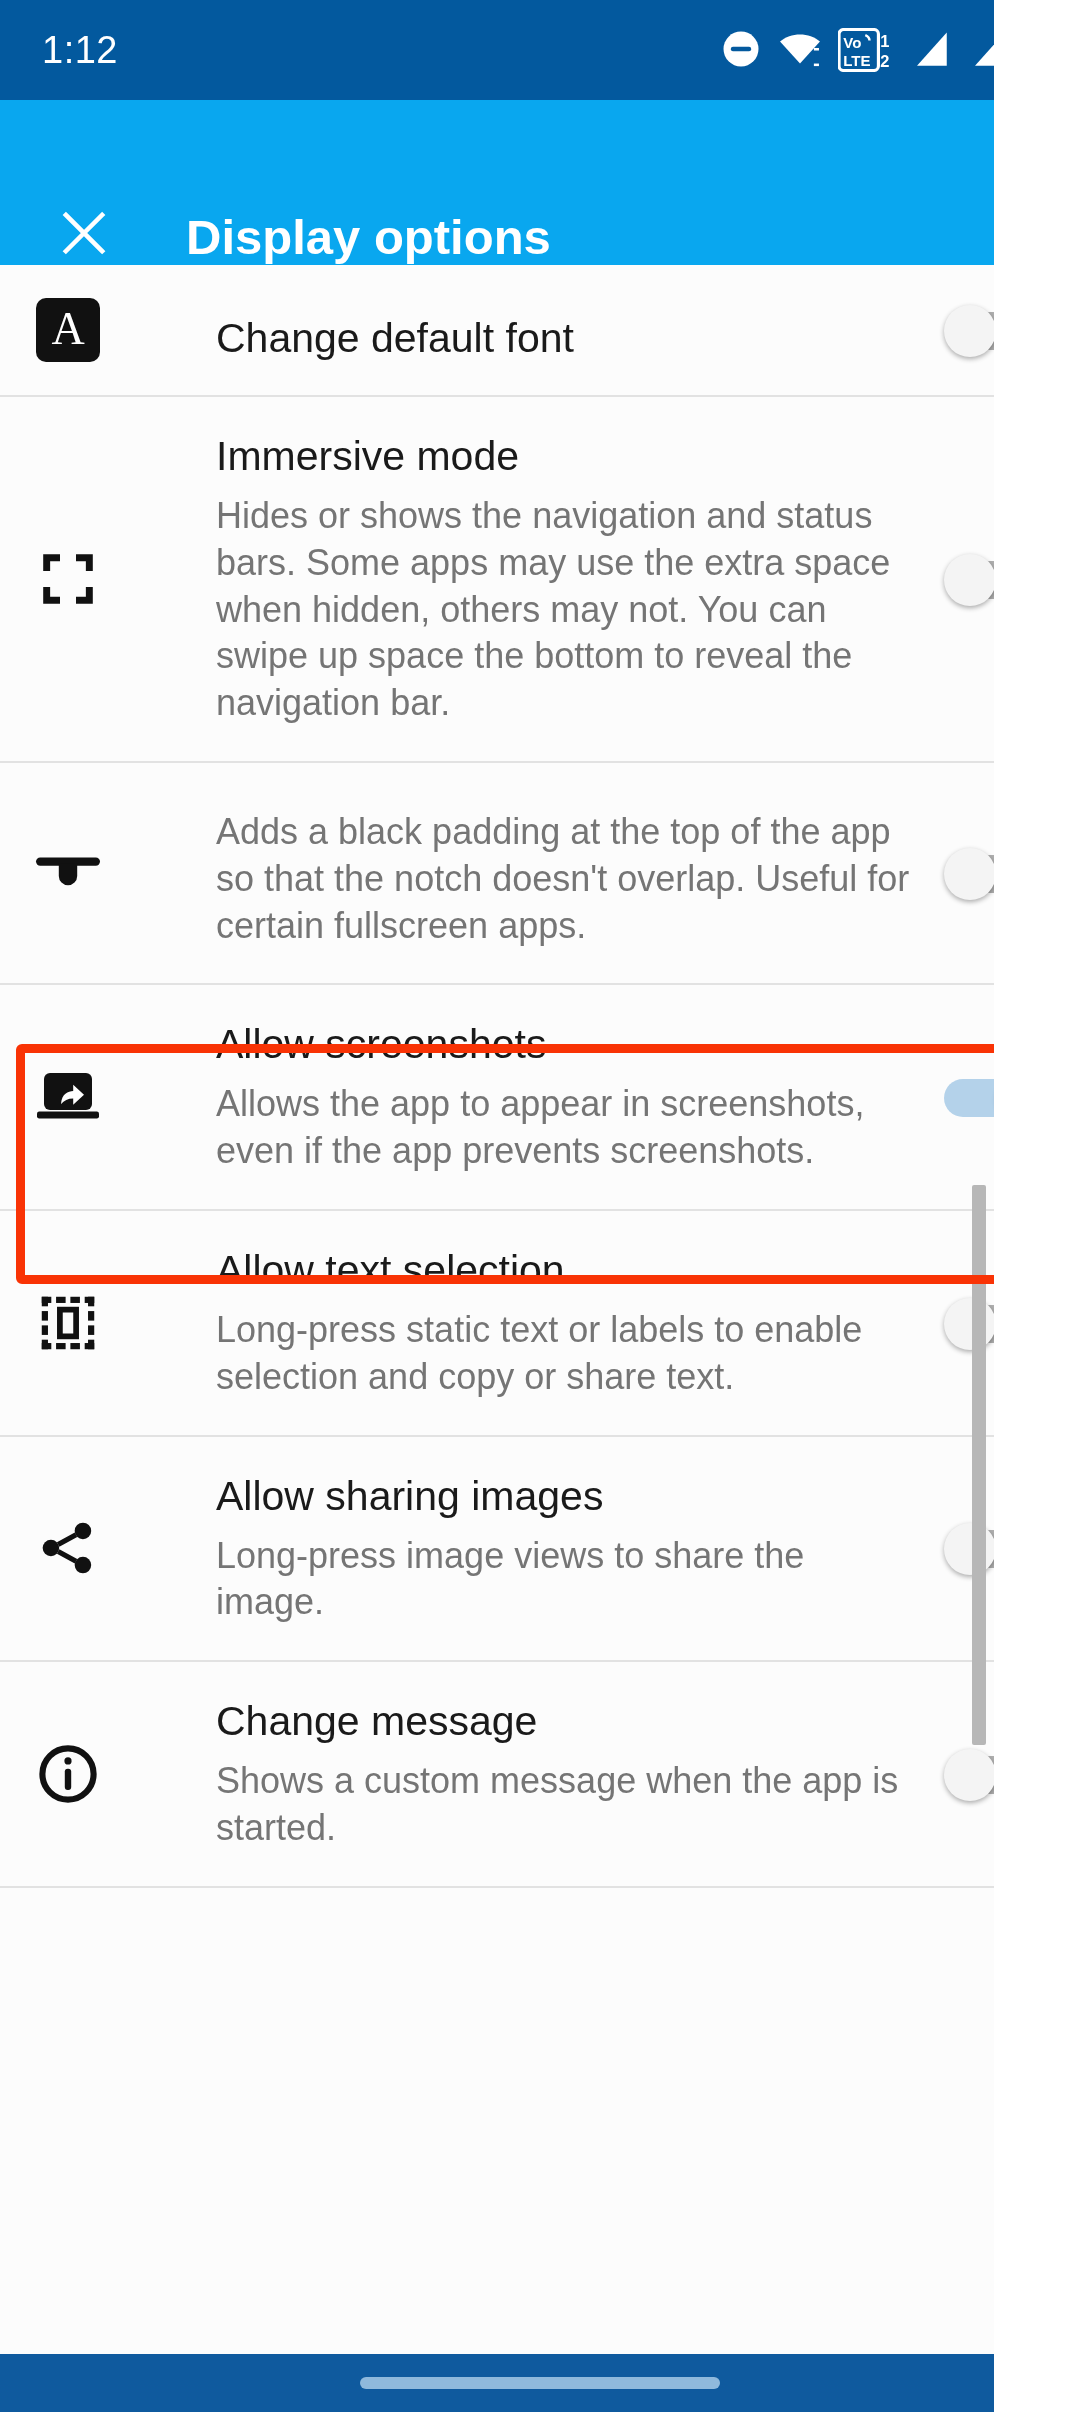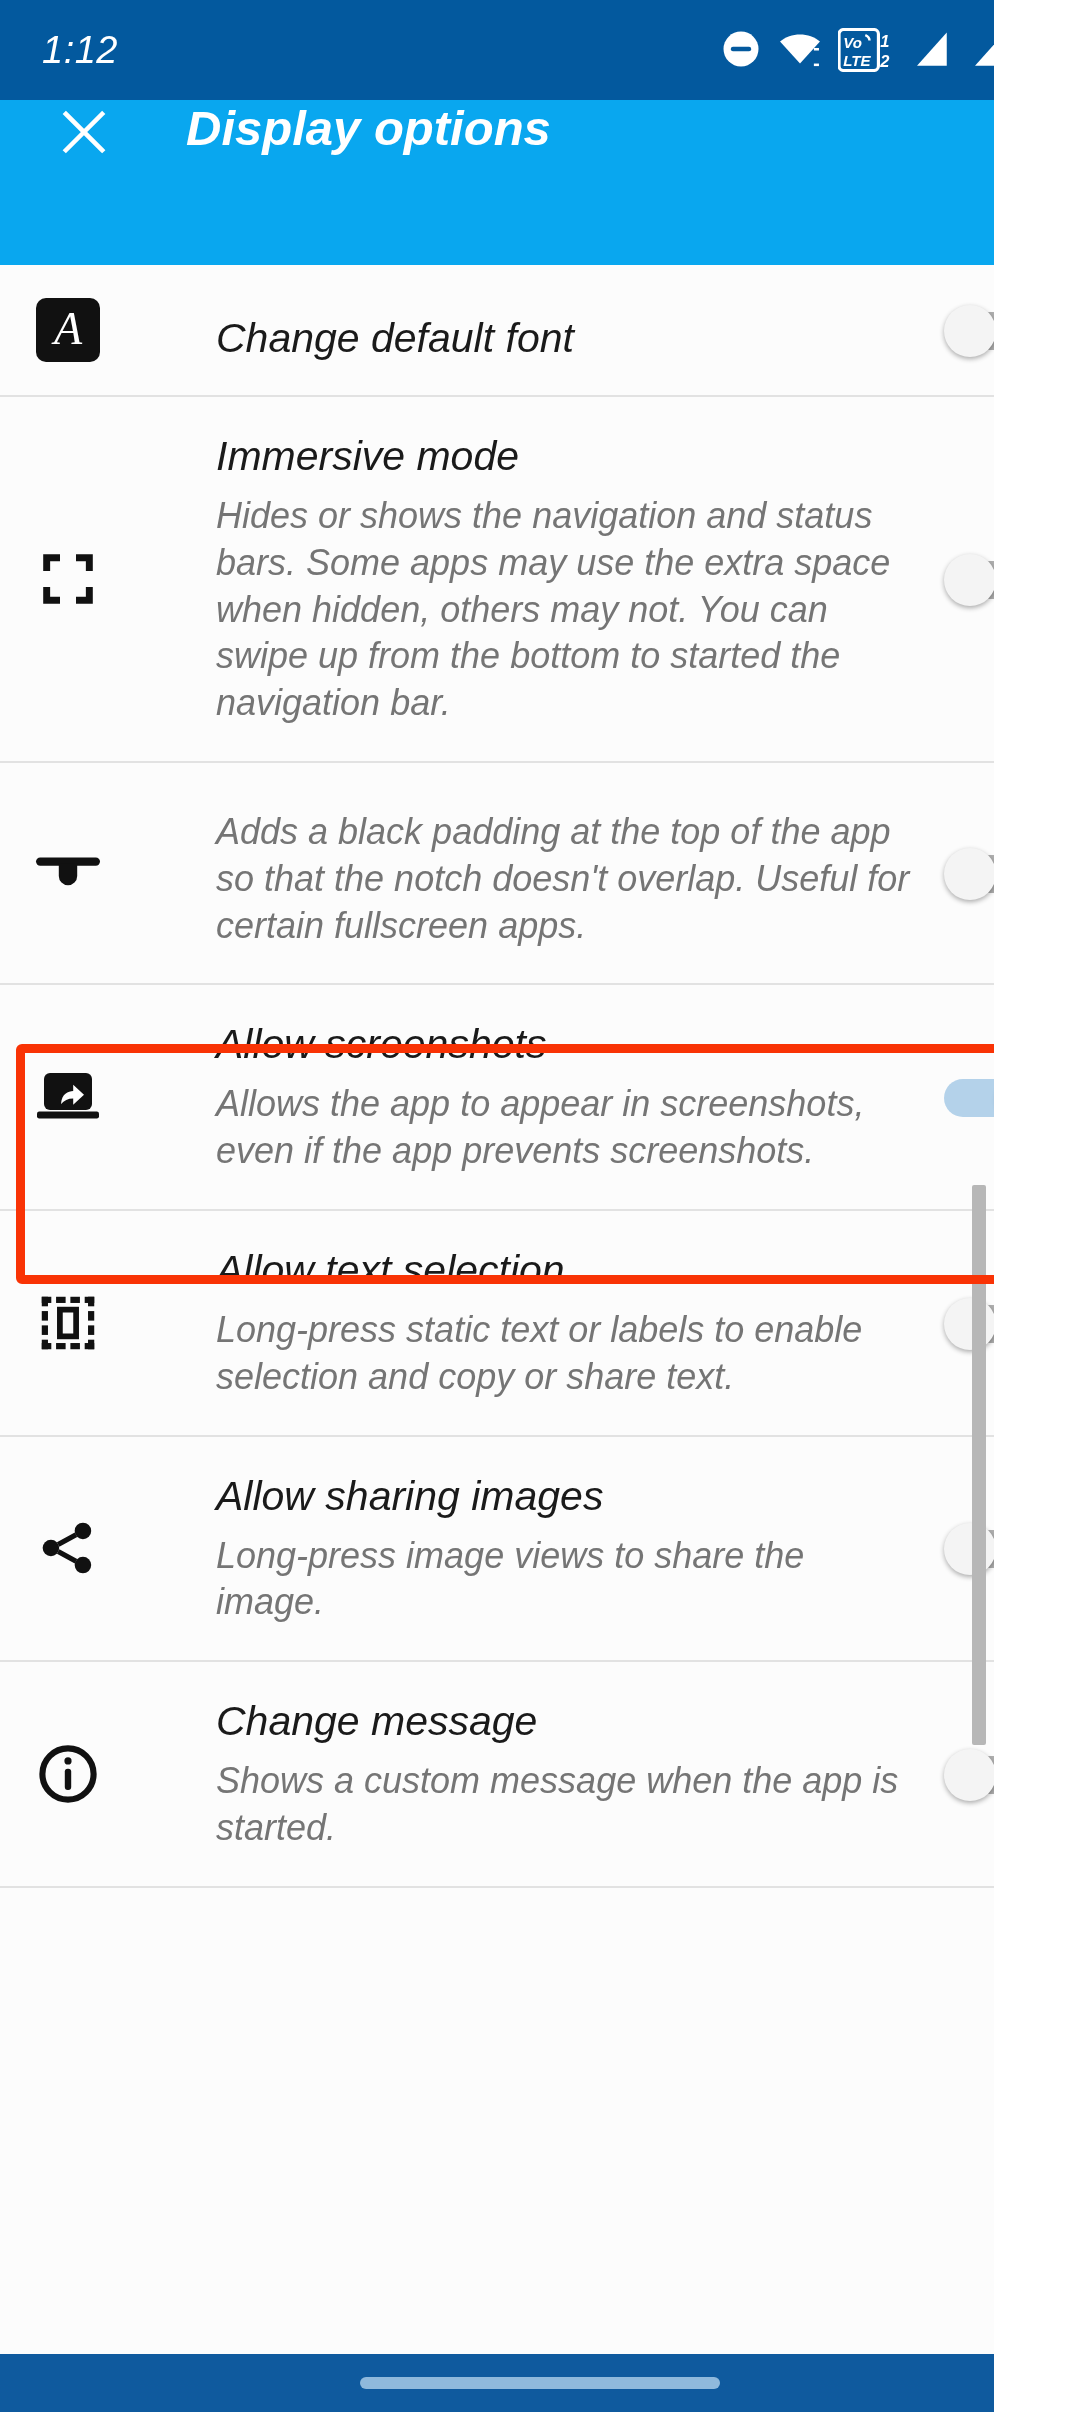--- a/index.html
+++ b/index.html
@@ -7,21 +7,20 @@
     width: 1080px; height: 2412px;
     background: #ffffff;
     font-family: "Liberation Sans", sans-serif;
     overflow: hidden;
   }
   #screen {
     position: relative;
     width: 994px; height: 2412px;
     background: #0369a1;
     overflow: hidden;
-    font-style: italic;
   }
 
   
   .statusbar {
     position: absolute; top: 0; left: 0;
     width: 1080px; height: 100px;
     background: #03599E;
     display: flex; align-items: center;
     padding: 0 26px 0 42px;
   }
@@ -33,21 +32,21 @@
     margin-left: auto;
     display: flex; gap: 16px;
   }
   .si { display: block; }
 
   
   .appbar {
     position: absolute; top: 100px; left: 0;
     width: 1080px; height: 165px;
     background: #09A7EF;
-    display: flex; align-items: flex-start;
+    display: flex; align-items: flex-end;
     padding-left: 52px;
   }
   .close-btn {
     width: 64px; height: 64px;
     display: flex; align-items: center; justify-content: center;
     flex: 0 0 auto;
   }
   .appbar-title {
     color: #ffffff;
     font-size: 49px;
@@ -265,21 +264,21 @@
       <div class="row-icon">
         <svg width="64" height="64" viewBox="0 0 24 24">
           <path d="M4 9 L4 4 L9 4" stroke="#111111" stroke-width="2.6" fill="none"></path>
           <path d="M15 4 L20 4 L20 9" stroke="#111111" stroke-width="2.6" fill="none"></path>
           <path d="M20 15 L20 20 L15 20" stroke="#111111" stroke-width="2.6" fill="none"></path>
           <path d="M9 20 L4 20 L4 15" stroke="#111111" stroke-width="2.6" fill="none"></path>
         </svg>
       </div>
       <div class="row-text">
         <div class="row-title">Immersive mode</div>
-        <div class="row-desc">Hides or shows the navigation and status bars. Some apps may use the extra space when hidden, others may not. You can swipe up from the bottom to started the navigation bar.</div>
+        <div class="row-desc">Hides or shows the navigation and status bars. Some apps may use the extra space when hidden, others may not. You can swipe up space the bottom to reveal the navigation bar.</div>
       </div>
       <div class="row-toggle">
         <div class="switch">
           <span class="track"></span>
           <span class="thumb"></span>
         </div>
       </div>
     </div>
 
     <div class="row">

